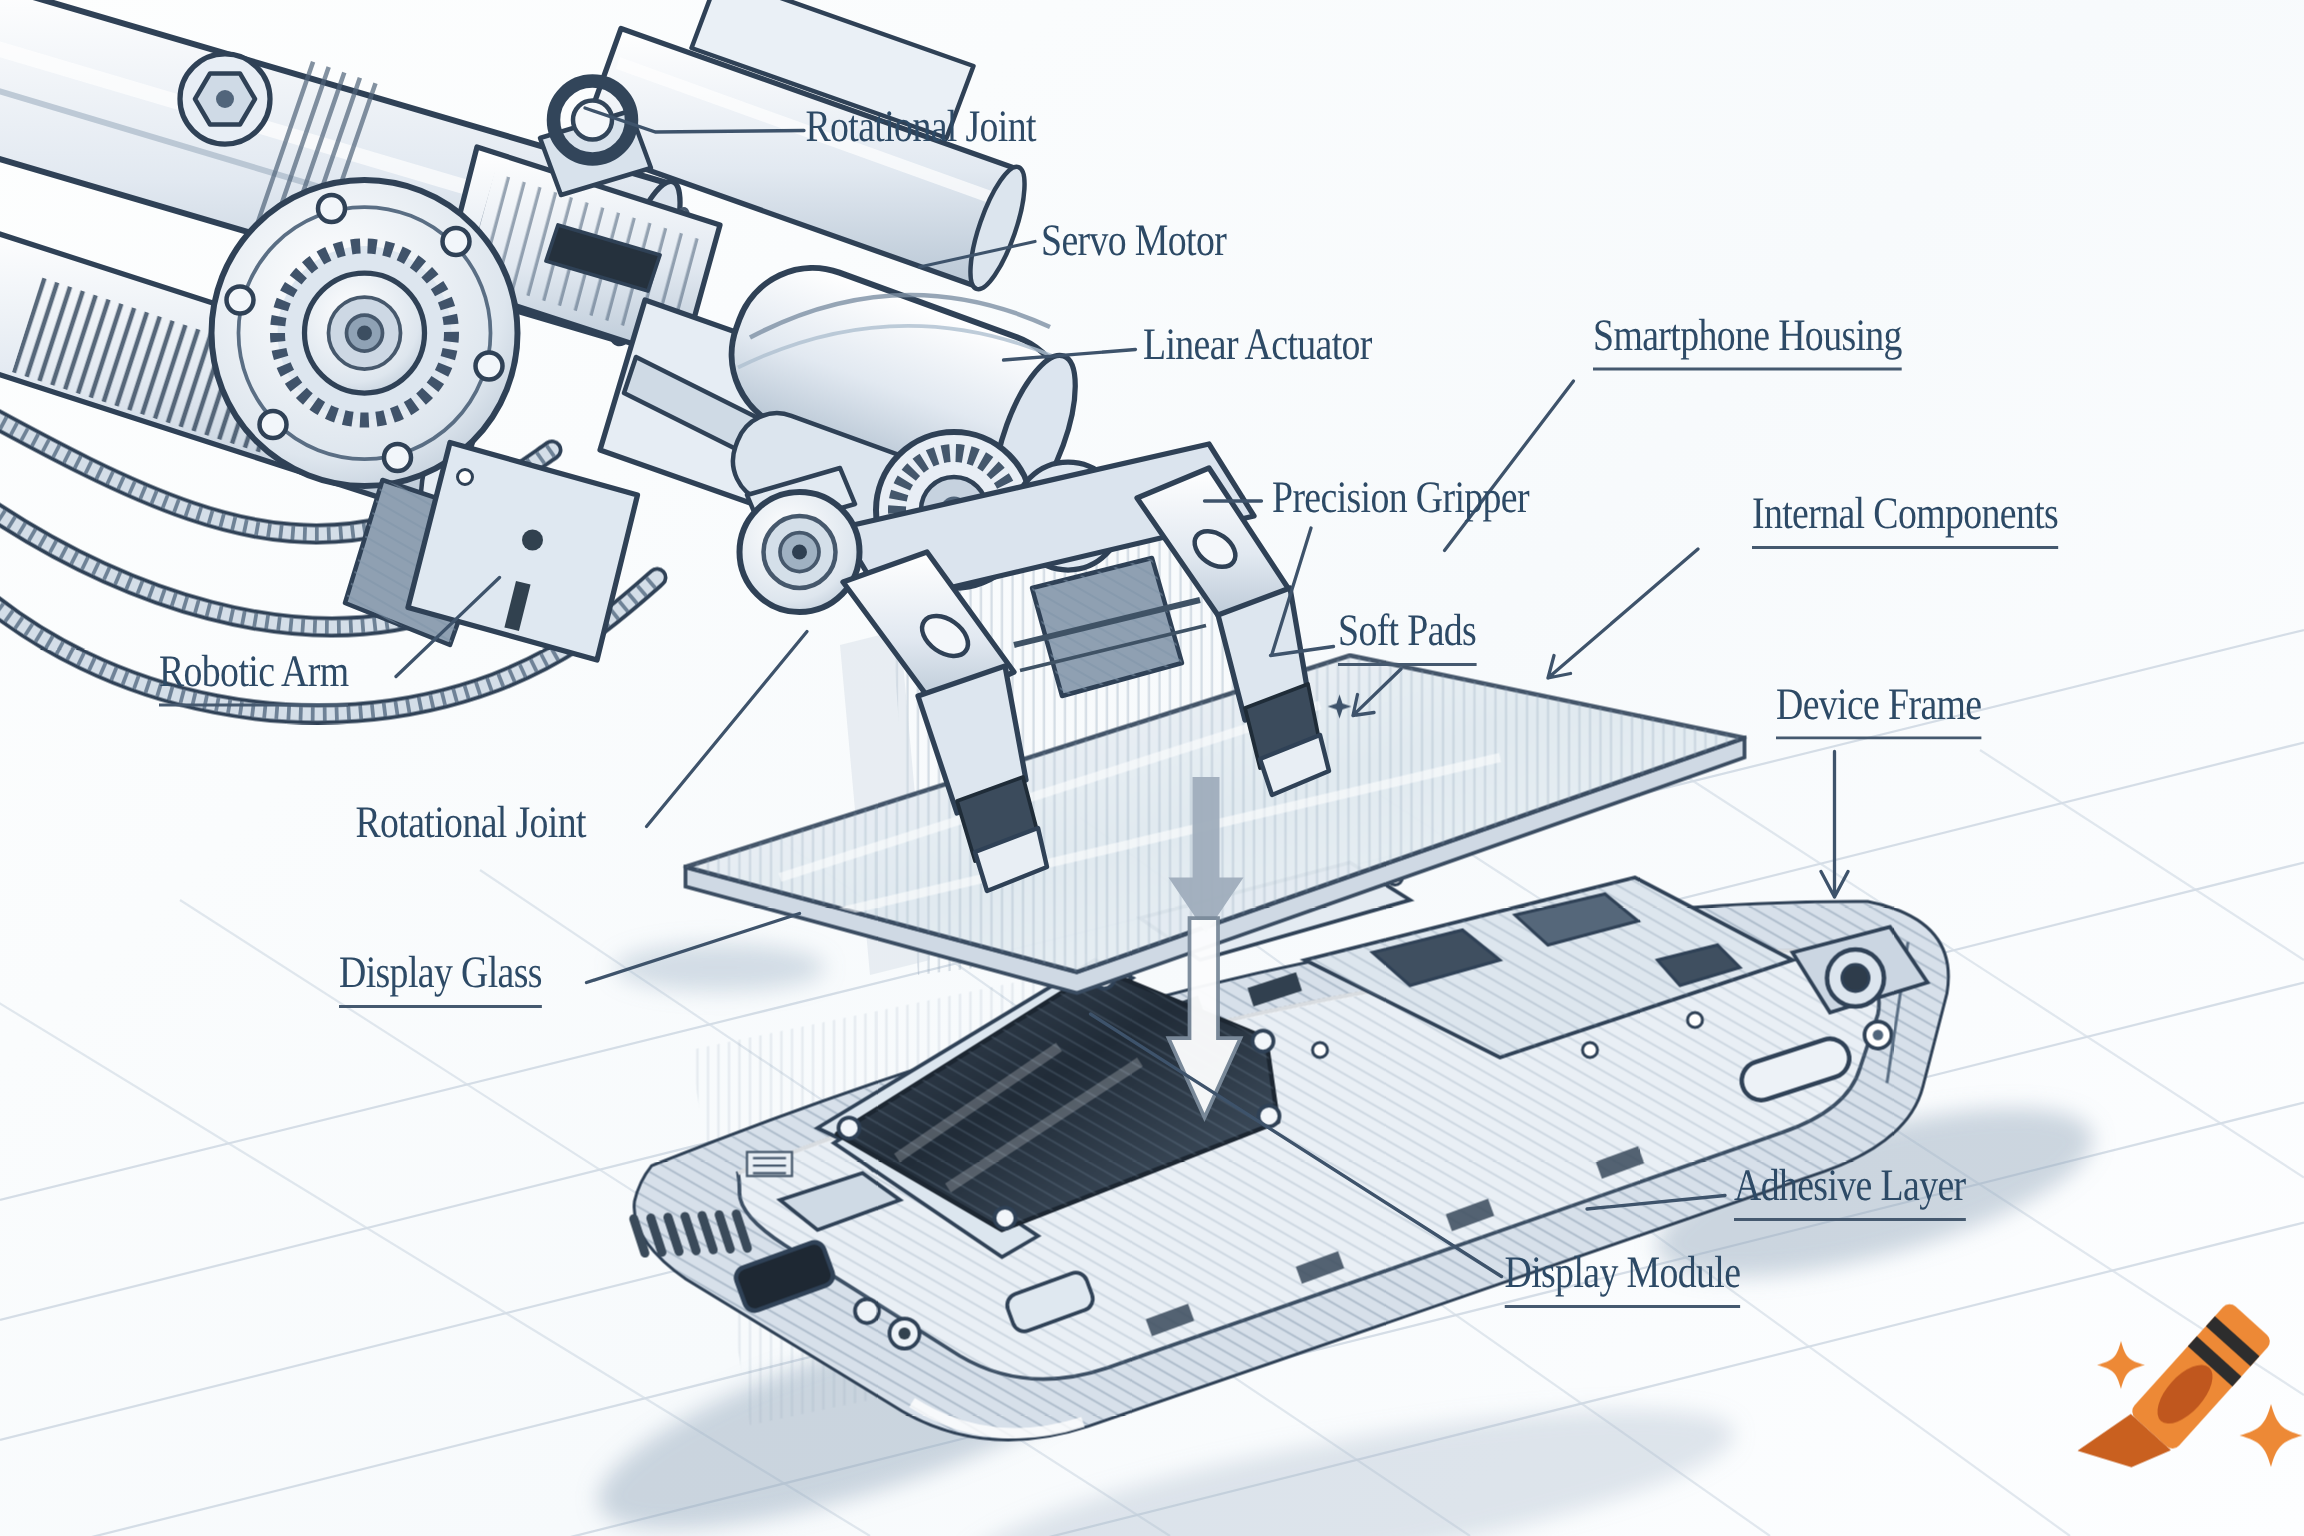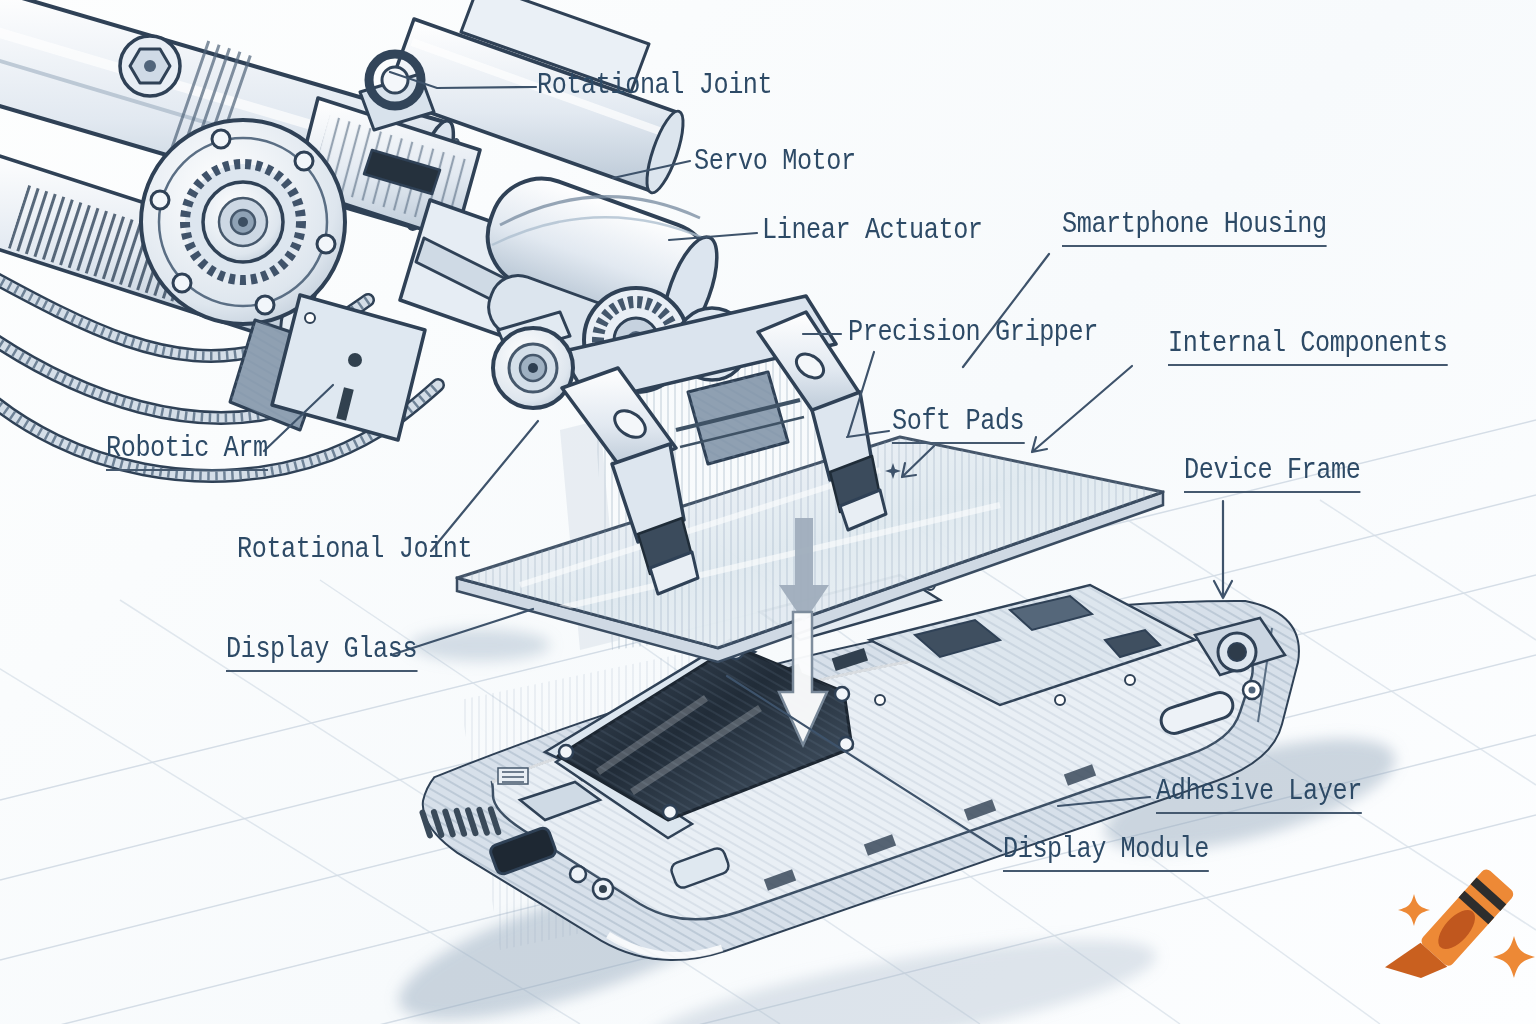--- a/index.html
+++ b/index.html
@@ -1,18 +1,18 @@
 <!DOCTYPE html>
 <html><head>
 <meta charset="utf-8">
 <style>
   html,body{margin:0;padding:0;background:#ffffff;}
   .stage{position:relative;width:1536px;height:1024px;overflow:hidden;
          background:linear-gradient(135deg,#fdfefe 0%,#f7fafc 55%,#fdfeff 100%);
-         font-family:Liberation Mono, monospace;}
+         font-family:Liberation Serif, serif;}
   .stage svg{position:absolute;left:0;top:0;}
   .label{position:absolute;color:#2d4a66;font-size:30px;line-height:36px;
          white-space:nowrap;transform:scaleX(.84);transform-origin:left center;
          letter-spacing:-.5px;}
   .label.ul{border-bottom:2px solid #45596f;padding-bottom:3px;}
 </style>
 </head>
 <body>
 
 <div class="stage">

